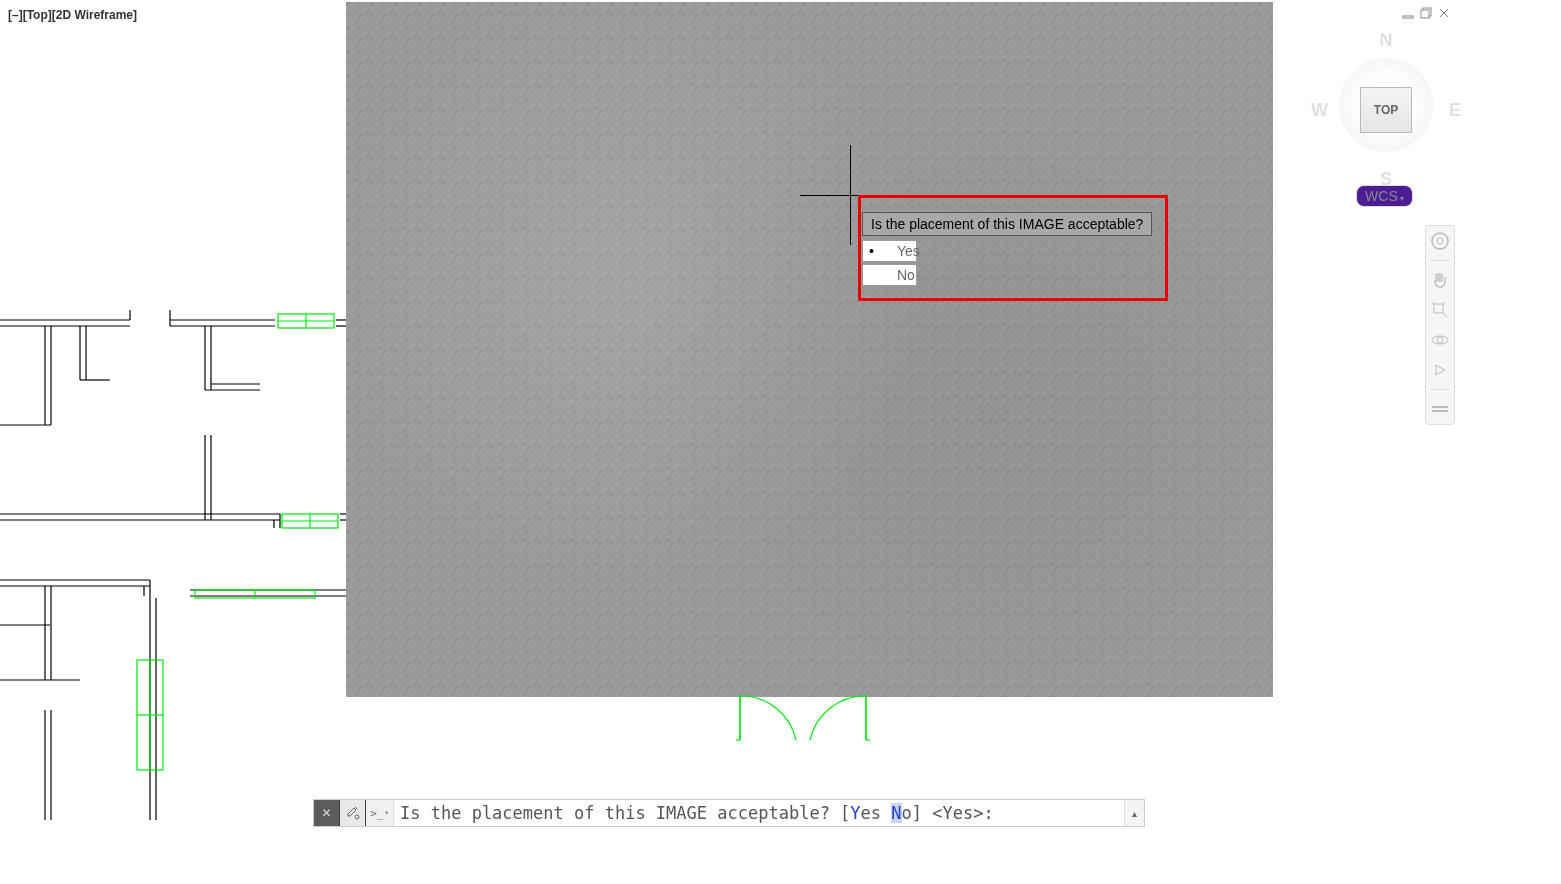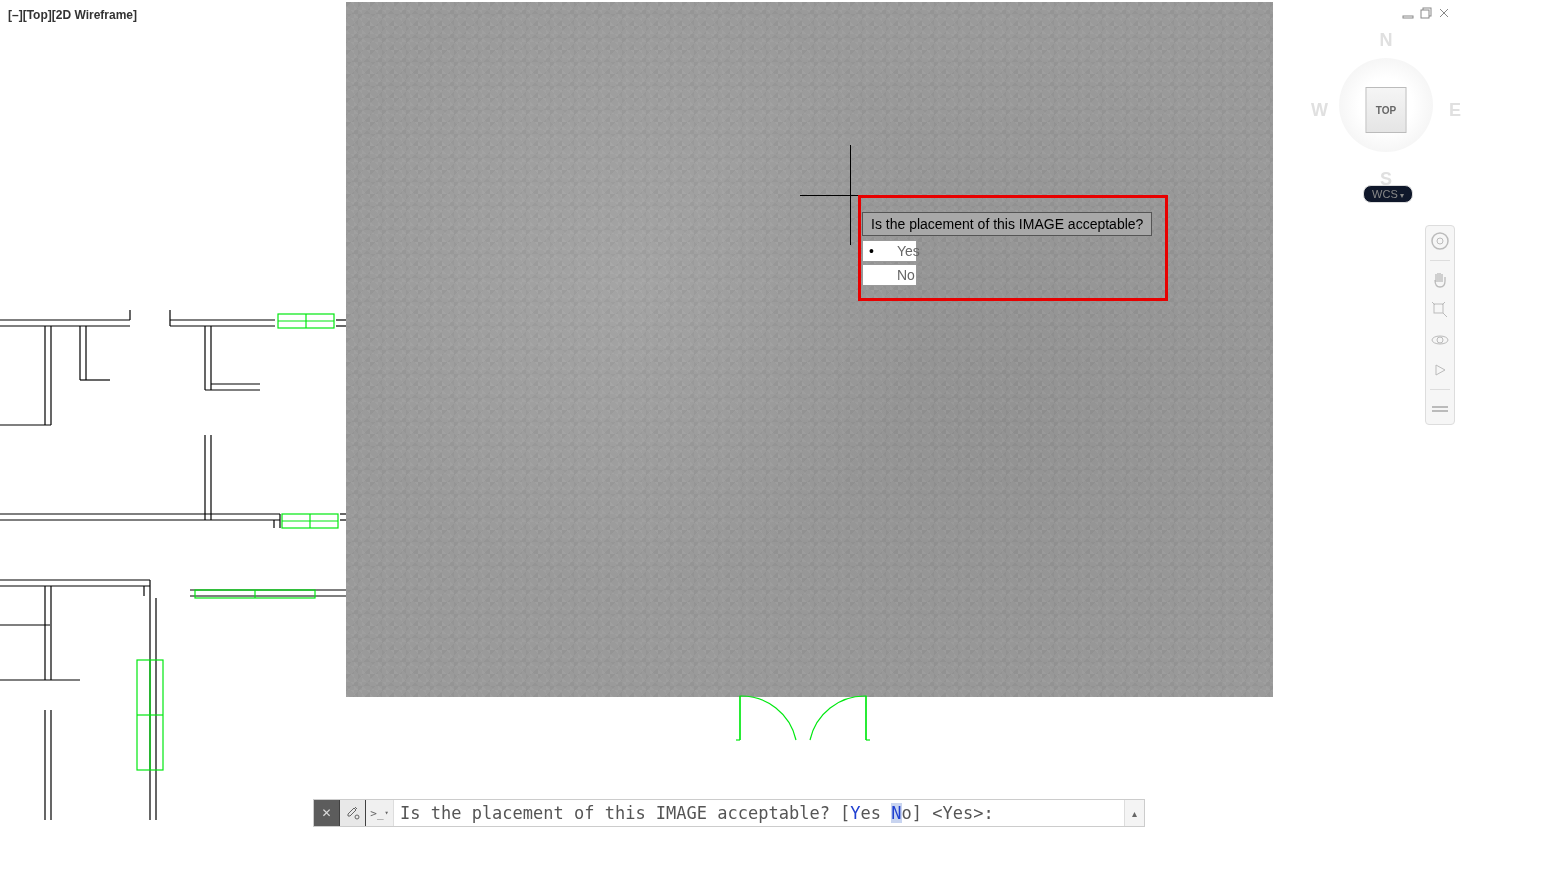--- a/index.html
+++ b/index.html
@@ -12,22 +12,22 @@
   .win-controls span { width: 14px; height: 14px; display: flex; align-items: center; justify-content: center; font-size: 11px; color: #555; cursor: pointer; }
   
   
   .viewcube-wrap { position: absolute; top: 30px; right: 100px; width: 150px; height: 160px; }
   .vc-n, .vc-s, .vc-e, .vc-w { position: absolute; font-size: 18px; font-weight: bold; color: #e0e0e0; font-family: sans-serif; }
   .vc-n { top: 0; left: 50%; transform: translateX(-50%); }
   .vc-s { bottom: 0; left: 50%; transform: translateX(-50%); }
   .vc-w { left: 0; top: 50%; transform: translateY(-50%); }
   .vc-e { right: 0; top: 50%; transform: translateY(-50%); }
   .vc-ring { position: absolute; top: 28px; left: 28px; width: 94px; height: 94px; border-radius: 50%; background: radial-gradient(circle, rgba(255,255,255,1) 40%, rgba(240,240,240,0.6) 70%, rgba(255,255,255,0) 100%); }
-  .vc-top { position: absolute; top: 50%; left: 50%; transform: translate(-50%, -50%); width: 41px; height: 46px; background: linear-gradient(#f5f5f5,#e5e5e5); border: 1px solid #bbb; display: flex; align-items: center; justify-content: center; font-size: 10px; color: #666; font-weight: bold; cursor: pointer; text-align: right; }
-  .wcs-badge { position: absolute; top: 185px; right: 148px; font-size: 11px; background: #0f172a; border-radius: 8px; padding: 2px 8px; color: #888; border: 1px solid #ddd; }
+  .vc-top { position: absolute; top: 50%; left: 50%; transform: translate(-50%, -50%); width: 52px; height: 46px; background: linear-gradient(#f5f5f5,#e5e5e5); border: 1px solid #bbb; display: flex; align-items: center; justify-content: center; font-size: 12px; color: #666; font-weight: bold; cursor: pointer; text-align: right; }
+  .wcs-badge { position: absolute; top: 185px; right: 148px; font-size: 14px; background: #4c1d95; border-radius: 8px; padding: 2px 8px; color: #888; border: 1px solid #ddd; }
   .wcs-badge::after { content: ' ▾'; font-size: 8px; }
   
   
   .nav-bar { position: absolute; top: 225px; right: 106px; width: 30px; background: #f6f6f6; border: 1px solid #ddd; border-radius: 4px; display: flex; flex-direction: column; align-items: center; padding: 4px 0; gap: 8px; }
   .nav-bar .nav-icon { width: 22px; height: 22px; display:flex; align-items:center; justify-content:center; color:#bbb; cursor:pointer; }
   .nav-sep { width: 20px; height: 1px; background: #ddd; }
   
   
   .texture-area { position: absolute; top: 2px; left: 346px; width: 927px; height: 695px; background: 
     linear-gradient(45deg, rgba(255,255,255,0.05) 25%, transparent 25%, transparent 75%, rgba(255,255,255,0.05) 75%),

